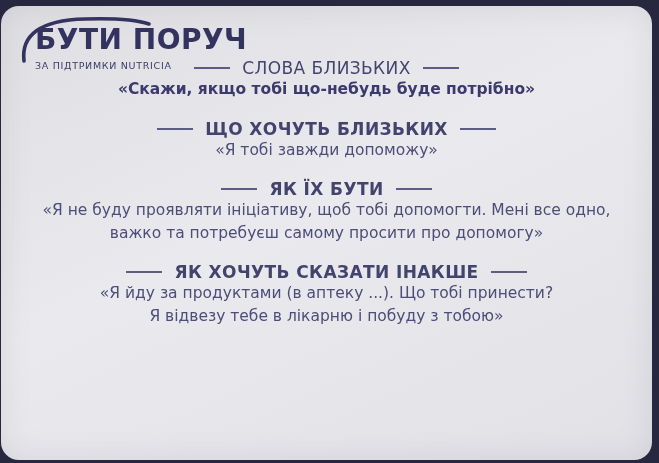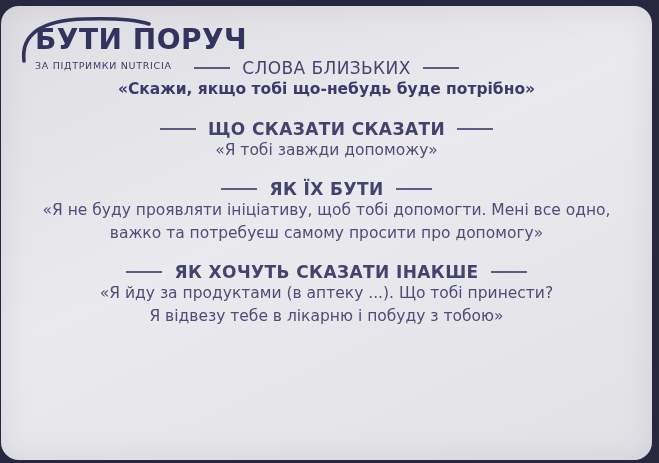--- a/index.html
+++ b/index.html
@@ -112,21 +112,21 @@
         <span class="dash"></span>
         <span>СЛОВА БЛИЗЬКИХ</span>
         <span class="dash"></span>
       </h2>
       <div class="line">«Скажи, якщо тобі що-небудь буде потрібно»</div>
     </section>
 
     <section class="section">
       <h2 class="heading">
         <span class="dash"></span>
-        <span>ЩО СКАЗАТИ СКАЗАТИ</span>
+        <span>ЩО ХОЧУТЬ БЛИЗЬКИХ</span>
         <span class="dash"></span>
       </h2>
       <div class="line">«Я тобі завжди допоможу»</div>
     </section>
 
     <section class="section">
       <h2 class="heading">
         <span class="dash"></span>
         <span>ЯК ЇХ БУТИ</span>
         <span class="dash"></span>

